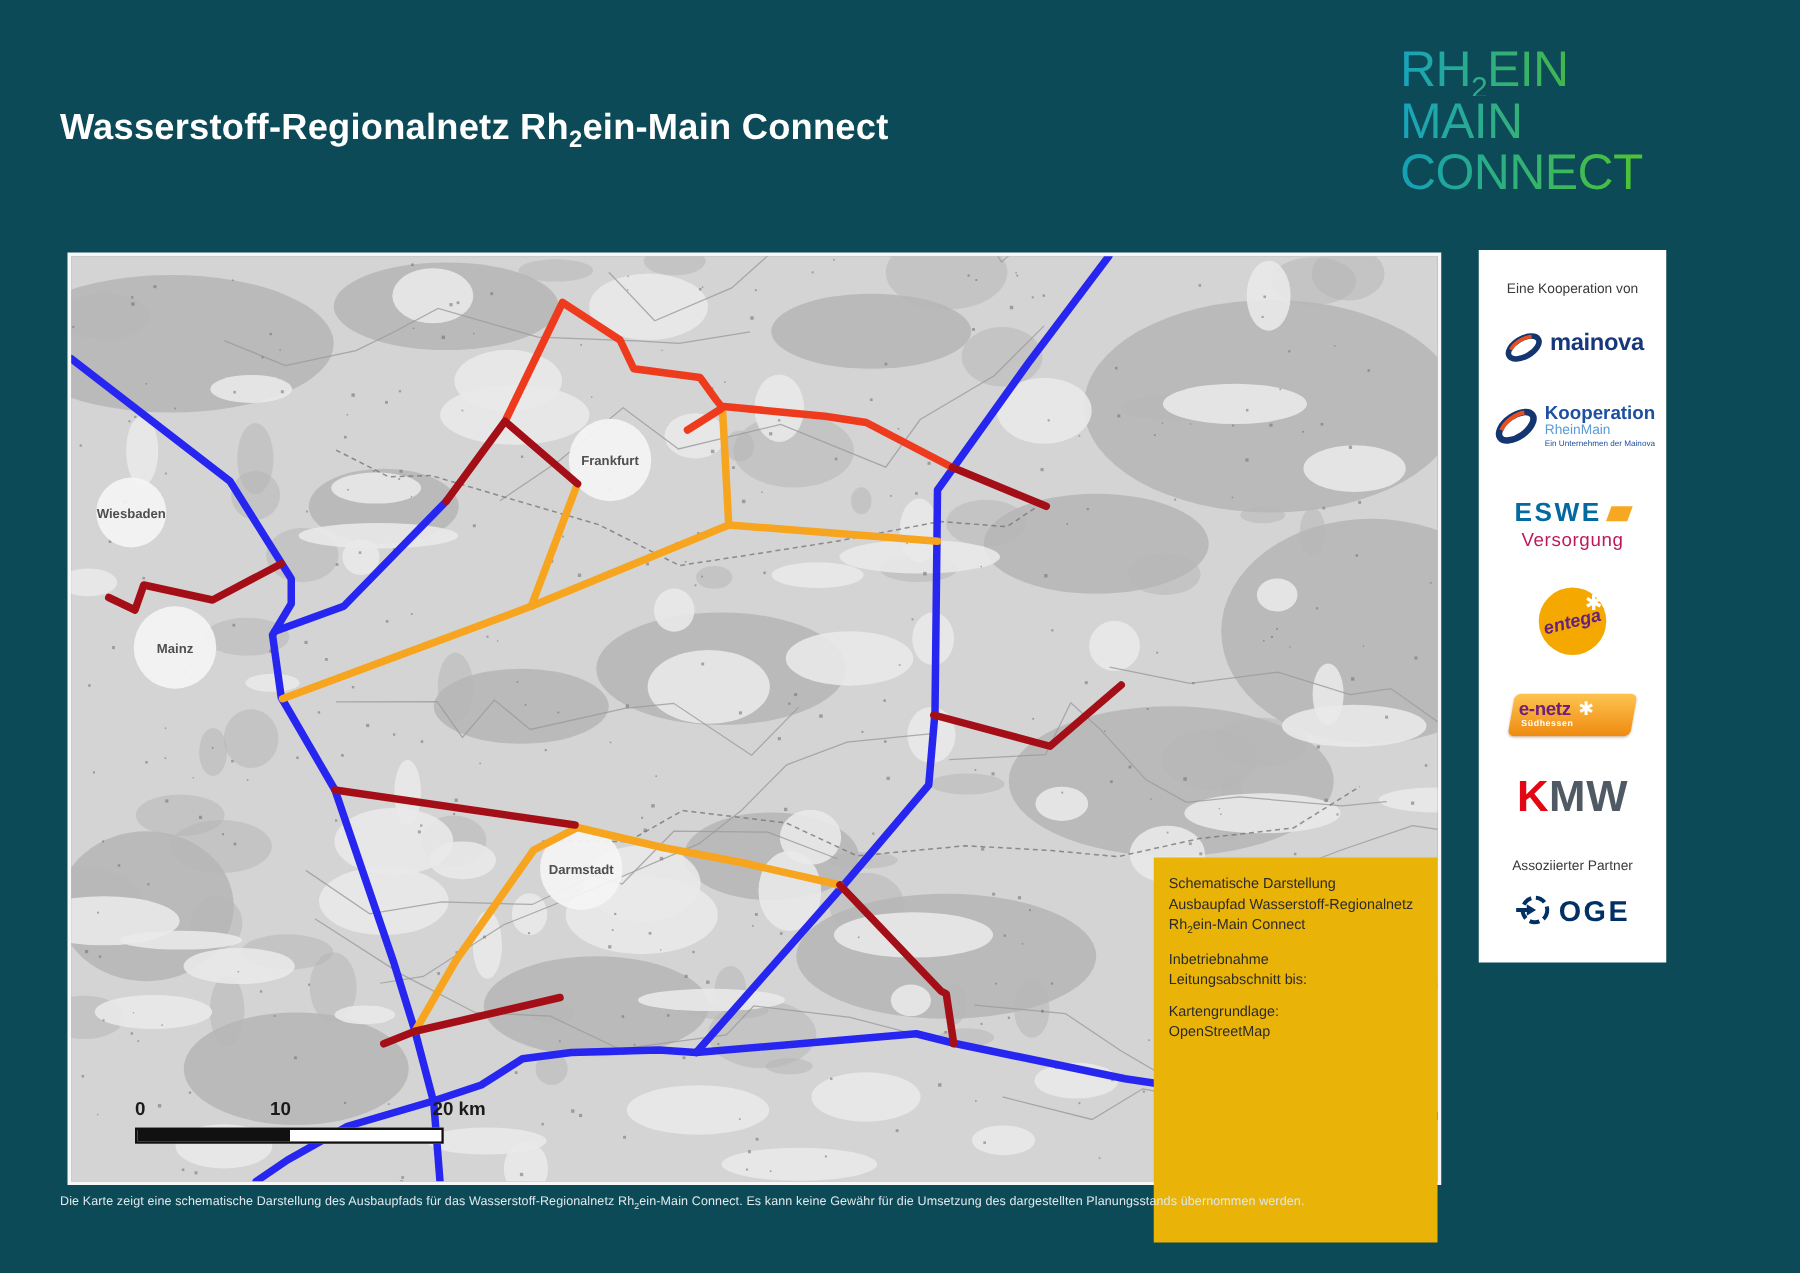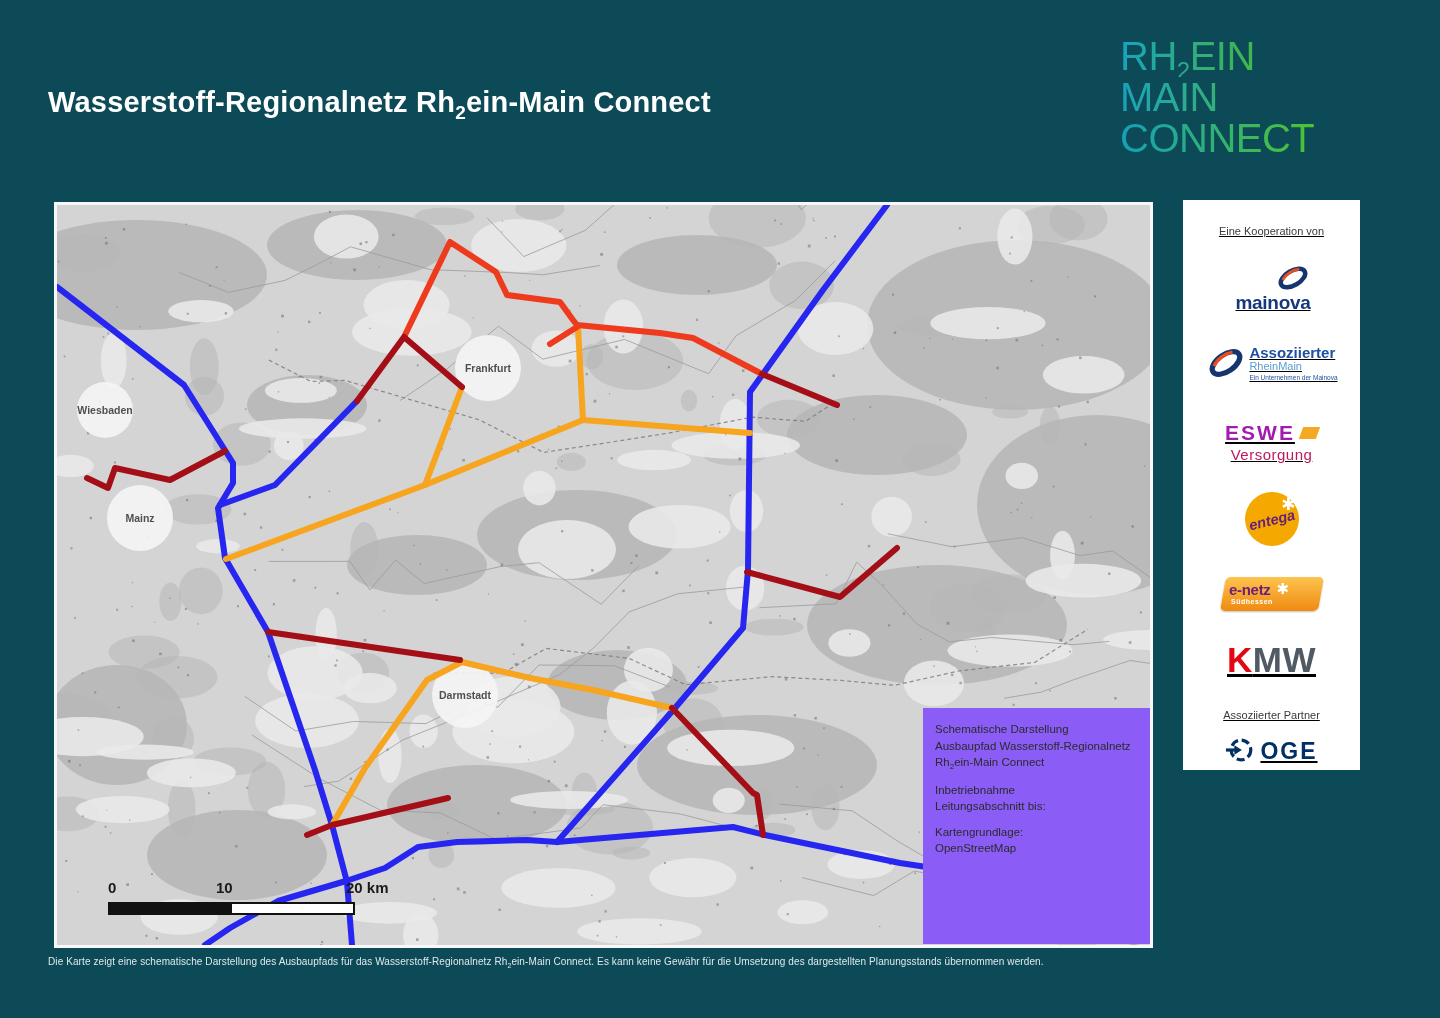--- a/index.html
+++ b/index.html
@@ -36,47 +36,47 @@
   .scalebar{position:absolute;left:51px;top:674px;width:300px;}
   .scalebar .sb-labels{position:relative;height:20px;font-size:15px;font-weight:bold;color:#1a1a1a;}
   .sb-0{position:absolute;left:0;}
   .sb-10{position:absolute;left:108px;}
   .sb-20{position:absolute;left:238px;}
   .sb-bar{margin-top:3px;width:243px;height:9px;border:2px solid #111;display:flex;background:#fff;}
   .sb-black{width:50%;height:100%;background:#111;}
   .sb-white{width:50%;height:100%;background:#fff;}
   
   .legend{
-    position:absolute;left:866px;top:503px;width:227px;height:236px;
-    background:#8b5cf6;box-sizing:border-box;padding:13px 12px 10px 12px;
+    position:absolute;left:866px;top:481px;width:227px;height:308px;
+    background:#eab308;box-sizing:border-box;padding:13px 12px 10px 12px;
     font-size:11.5px;color:#2b2b2b;line-height:16.5px;
   }
   .legend sub{font-size:8px;line-height:0;}
   .legend-sub{margin-top:11px;}
   .legend-rows{margin-top:12px;}
   .legend-row{display:flex;align-items:center;height:24px;}
   .swatch{width:34px;height:5px;border-radius:2.5px;margin-right:9px;flex:none;}
   .legend-source{margin-top:9px;}
   
   .panel{
-    position:absolute;left:1183px;top:200px;width:177px;height:570px;
-    background:#ffffff;display:flex;flex-direction:column;align-items:center;text-decoration:underline;
+    position:absolute;left:1183px;top:200px;width:150px;height:570px;
+    background:#ffffff;display:flex;flex-direction:column;align-items:center;
   }
   .coop-label{margin-top:25px;font-size:11px;color:#3a3a3a;}
   .assoc-label{margin-top:29px;font-size:11px;color:#3a3a3a;}
-  .lg-mainova{margin-top:27px;display:flex;align-items:flex-end;flex-direction:column;}
+  .lg-mainova{margin-top:27px;display:flex;align-items:flex-start;}
   .lg-mainova .txt{font-size:19px;font-weight:bold;color:#16387a;margin-left:3px;letter-spacing:-0.3px;}
   .lg-netz{margin-top:31px;display:flex;align-items:flex-start;}
   .lg-netz .col{margin-left:2px;}
   .lg-netz .n1{font-size:15px;font-weight:bold;color:#1e4fa0;line-height:15px;}
   .lg-netz .n2{font-size:11px;color:#5b9bd5;line-height:13px;}
   .lg-netz .n3{font-size:6.5px;color:#1e4fa0;line-height:9px;}
   .lg-eswe{margin-top:39px;text-align:center;}
   .lg-eswe .row{display:flex;align-items:center;justify-content:center;}
-  .lg-eswe .e1{font-size:21px;font-weight:800;color:#a21caf;letter-spacing:2px;}
+  .lg-eswe .e1{font-size:21px;font-weight:800;color:#0369a1;letter-spacing:2px;}
   .lg-eswe .pg{width:17px;height:12px;background:#f7a823;transform:skewX(-20deg);margin-left:6px;}
   .lg-eswe .e2{font-size:15px;color:#be185d;margin-top:1px;letter-spacing:0.5px;}
   .lg-entega{
     margin-top:29px;width:54px;height:54px;border-radius:50%;
     background:#f5a800;position:relative;
   }
   .lg-entega .star{position:absolute;right:3px;top:2px;color:#ffffff;font-size:17px;}
   .lg-entega .txt{
     position:absolute;left:0;right:0;top:20px;text-align:center;
     color:#66217b;font-weight:bold;font-style:italic;font-size:14.5px;
@@ -672,21 +672,21 @@
   </div>
 
   <div class="lg-netz">
     <svg width="42" height="36" viewBox="0 0 40 30">
       <g transform="rotate(-35 20 15)">
         <ellipse cx="20" cy="15" rx="15" ry="8" fill="none" stroke="#14356f" stroke-width="5"></ellipse>
         <path d="M9 11 A 15 8 0 0 1 31 10" fill="none" stroke="#e84f1f" stroke-width="3.2"></path>
       </g>
     </svg>
     <div class="col">
-      <div class="n1">Assoziierter</div>
+      <div class="n1">Kooperation</div>
       <div class="n2">RheinMain</div>
       <div class="n3">Ein Unternehmen der Mainova</div>
     </div>
   </div>
 
   <div class="lg-eswe">
     <div class="row">
       <span class="e1">ESWE</span>
       <span class="pg"></span>
     </div>

